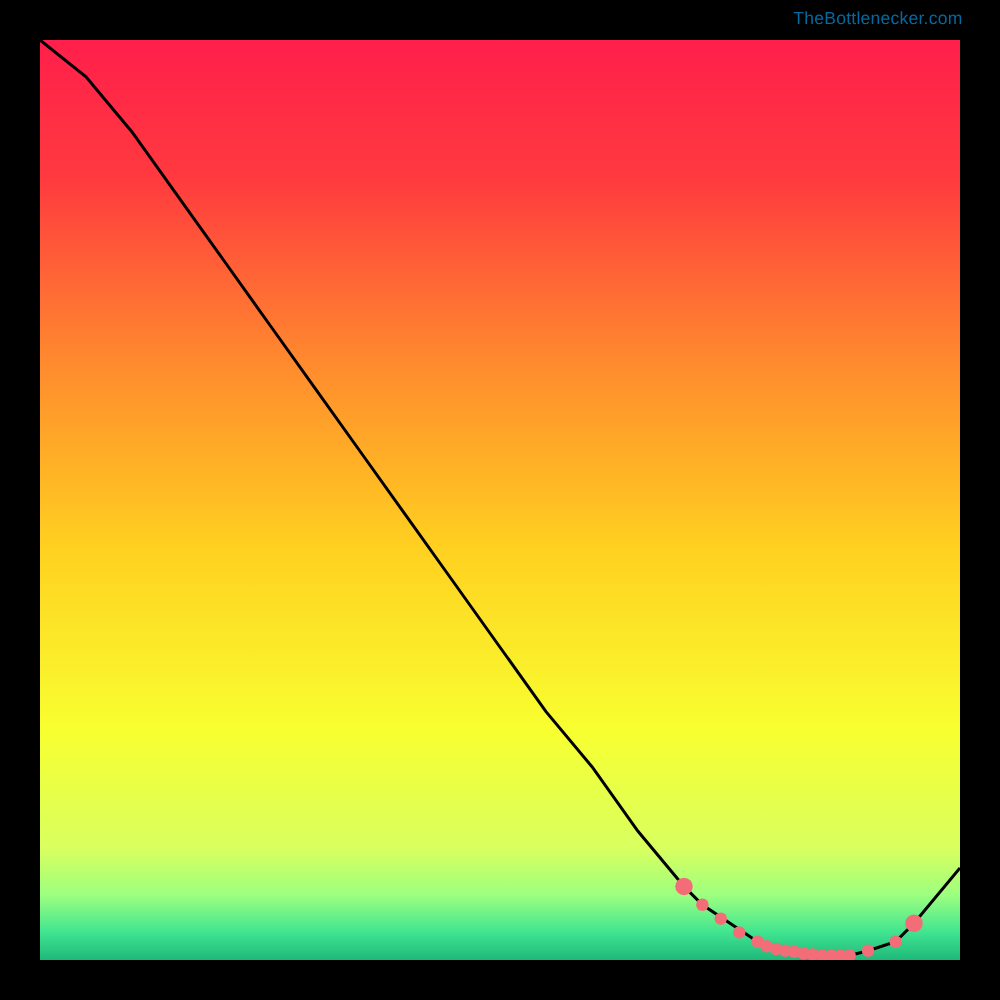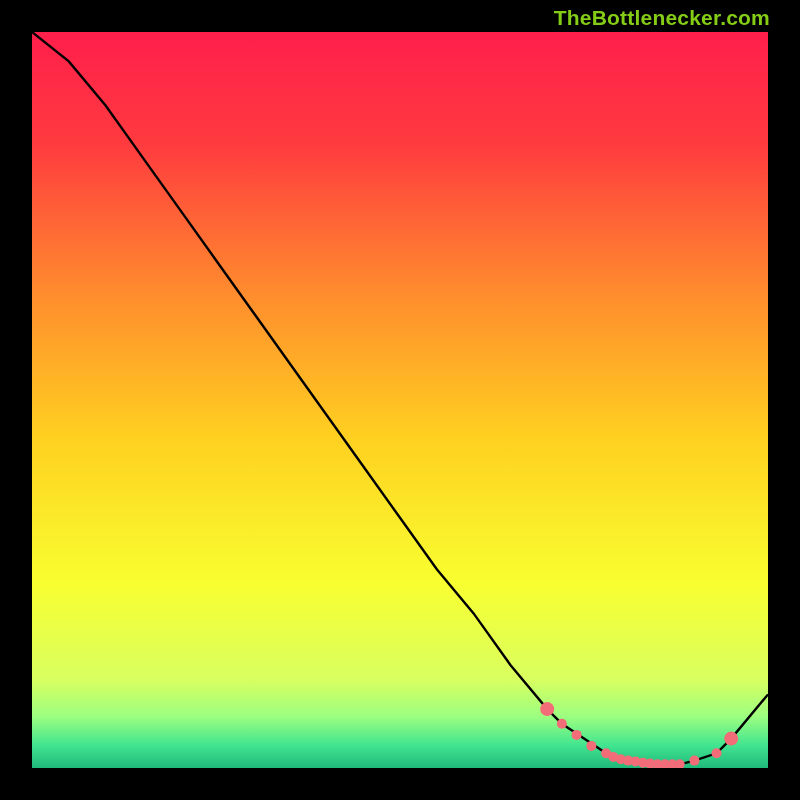--- a/index.html
+++ b/index.html
@@ -20,24 +20,23 @@
     position: absolute;
     left: 32px;
     top: 32px;
     width: 736px;
     height: 736px;
   }
   .attribution {
     position: absolute;
     top: 6px;
     right: 30px;
-    color: #84cc16;
-    font-size: 21px;
+    color: #0369a1;
+    font-size: 14px;
     letter-spacing: 0.2px;
-    font-weight: bold;
   }
   svg { display: block; }
 </style>
 </head>
 <body>
 
 <div class="frame">
   <div class="attribution">TheBottlenecker.com</div>
 
   <div class="plot">

